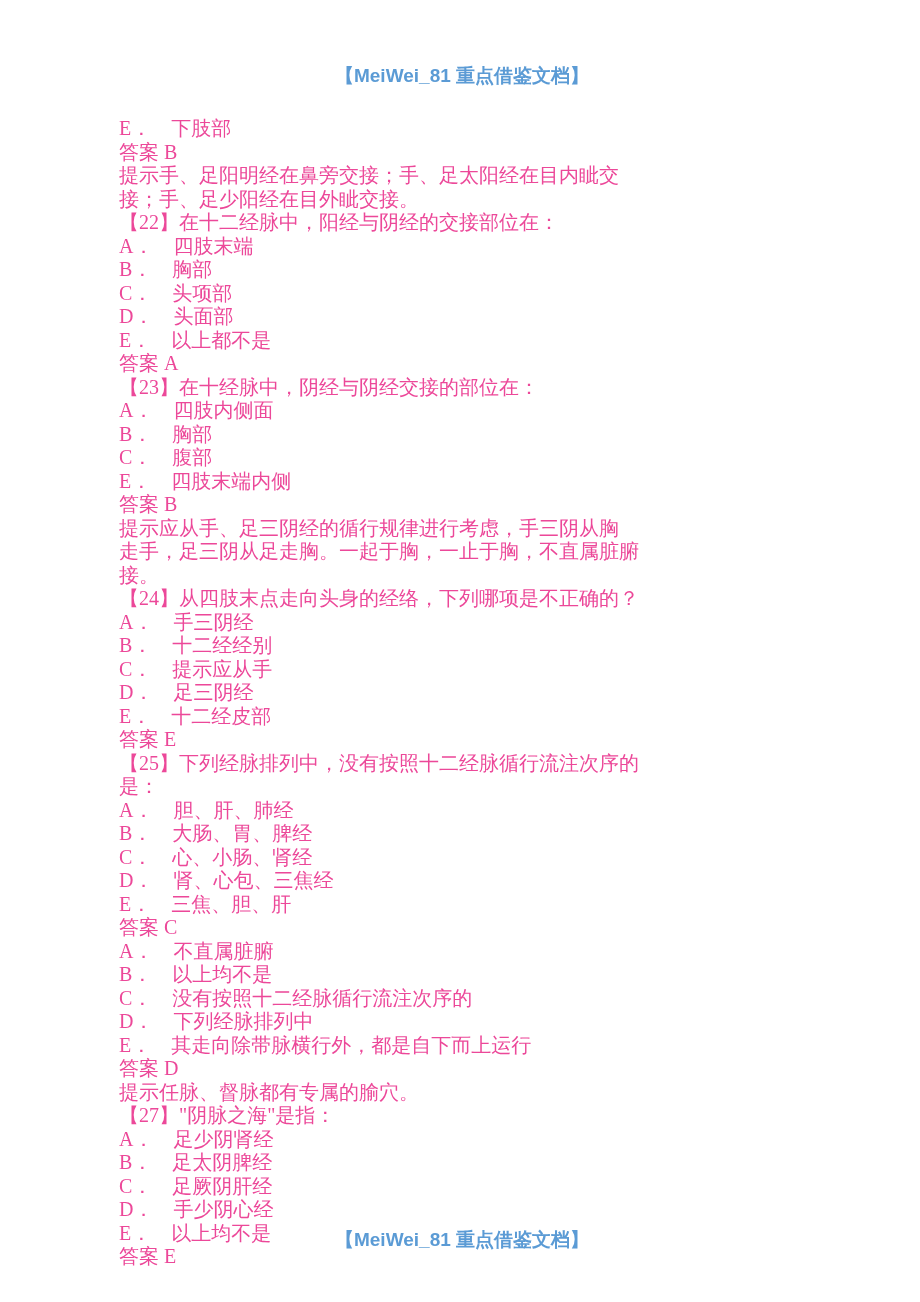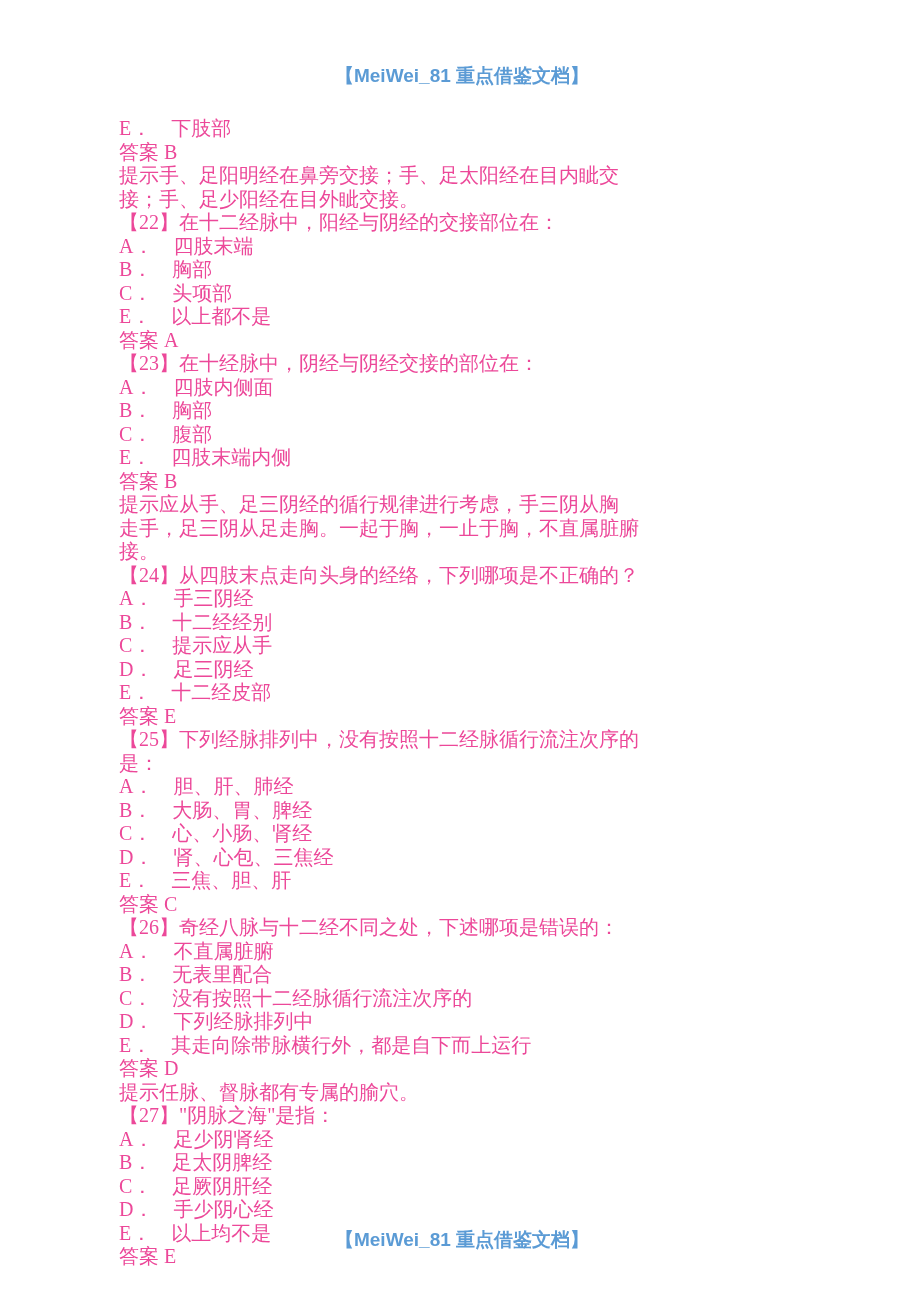--- a/index.html
+++ b/index.html
@@ -44,20 +44,21 @@
 
 <div class="content">
   <div class="line">E．　下肢部</div>
   <div class="line">答案 B</div>
   <div class="line">提示手、足阳明经在鼻旁交接；手、足太阳经在目内眦交</div>
   <div class="line">接；手、足少阳经在目外眦交接。</div>
   <div class="line">【22】在十二经脉中，阳经与阴经的交接部位在：</div>
   <div class="line">A．　四肢末端</div>
   <div class="line">B．　胸部</div>
   <div class="line">C．　头项部</div>
+  <div class="line">D．　头面部</div>
   <div class="line">E．　以上都不是</div>
   <div class="line">答案 A</div>
   <div class="line">【23】在十经脉中，阴经与阴经交接的部位在：</div>
   <div class="line">A．　四肢内侧面</div>
   <div class="line">B．　胸部</div>
   <div class="line">C．　腹部</div>
   <div class="line">E．　四肢末端内侧</div>
   <div class="line">答案 B</div>
   <div class="line">提示应从手、足三阴经的循行规律进行考虑，手三阴从胸</div>
   <div class="line">走手，足三阴从足走胸。一起于胸，一止于胸，不直属脏腑</div>
@@ -70,23 +71,22 @@
   <div class="line">E．　十二经皮部</div>
   <div class="line">答案 E</div>
   <div class="line">【25】下列经脉排列中，没有按照十二经脉循行流注次序的</div>
   <div class="line">是：</div>
   <div class="line">A．　胆、肝、肺经</div>
   <div class="line">B．　大肠、胃、脾经</div>
   <div class="line">C．　心、小肠、肾经</div>
   <div class="line">D．　肾、心包、三焦经</div>
   <div class="line">E．　三焦、胆、肝</div>
   <div class="line">答案 C</div>
-  <div class="line">【26】奇经八脉与十二经不同之处，下述哪项是错误的：</div>
   <div class="line">A．　不直属脏腑</div>
-  <div class="line">B．　无表里配合</div>
+  <div class="line">B．　以上均不是</div>
   <div class="line">C．　没有按照十二经脉循行流注次序的</div>
   <div class="line">D．　下列经脉排列中</div>
   <div class="line">E．　其走向除带脉横行外，都是自下而上运行</div>
   <div class="line">答案 D</div>
   <div class="line">提示任脉、督脉都有专属的腧穴。</div>
   <div class="line">【27】"阴脉之海"是指：</div>
   <div class="line">A．　足少阴肾经</div>
   <div class="line">B．　足太阴脾经</div>
   <div class="line">C．　足厥阴肝经</div>
   <div class="line">D．　手少阴心经</div>

